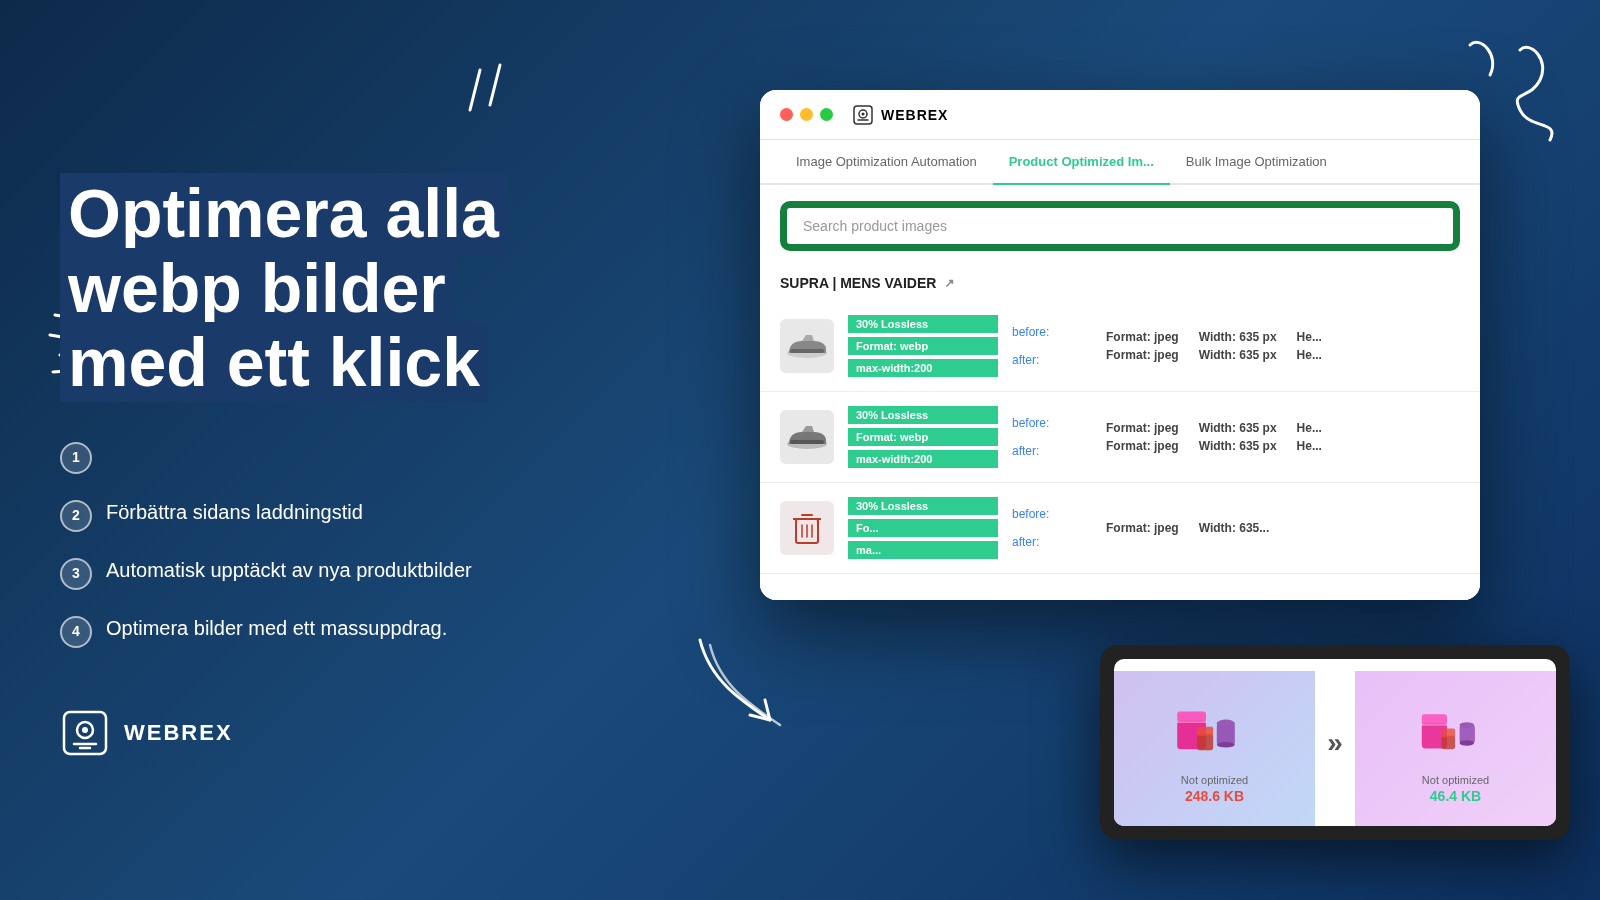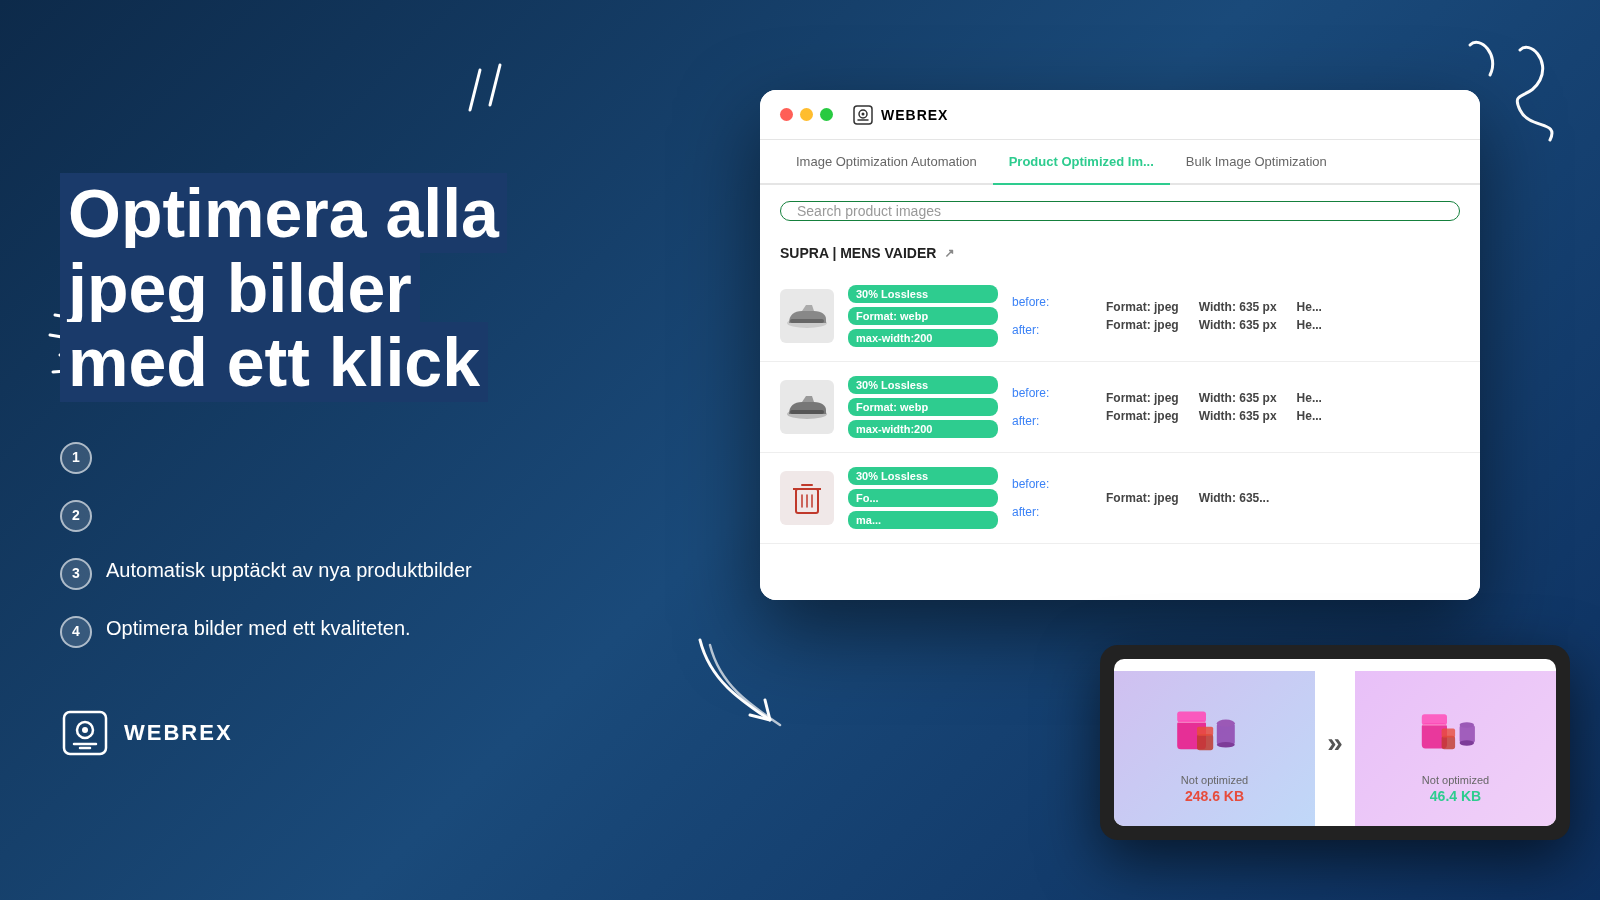--- a/index.html
+++ b/index.html
@@ -170,23 +170,23 @@
       font-weight: bold;
     }
 
     .search-bar-area {
       padding: 16px 20px;
       background: white;
     }
 
     .search-input-box {
       width: 100%;
-      border: 1px solid #15803d;
-      border-radius: 16px;
-      padding: 1px 16px;
+      border: 7px solid #15803d;
+      border-radius: 10px;
+      padding: 10px 16px;
       font-size: 14px;
       color: #999;
     }
 
     .product-header {
       padding: 8px 20px 10px;
       font-size: 14px;
       font-weight: bold;
       color: #222;
       display: flex;
@@ -234,21 +234,21 @@
       flex-direction: column;
       gap: 4px;
       width: 150px;
     }
 
     .tag {
       background: #2ecc8f;
       color: white;
       font-size: 11px;
       padding: 3px 8px;
-      border-radius: 8px;
+      border-radius: 0;
       font-weight: bold;
       display: inline-block;
     }
 
     .info-col {
       display: flex;
       flex-direction: column;
       gap: 14px;
       font-size: 12px;
       color: #3b82f6;
@@ -369,38 +369,39 @@
 
 <svg class="scribble" style="bottom:160px; left:680px; width:120px; height:120px;" viewBox="0 0 120 120" fill="none">
   <path d="M20 20 C30 60, 60 80, 90 100" stroke="white" stroke-width="3" stroke-linecap="round" fill="none"></path>
   <path d="M70 95 L90 100 L85 80" stroke="white" stroke-width="3" stroke-linecap="round" stroke-linejoin="round" fill="none"></path>
   <path d="M30 25 C40 65, 70 85, 100 105" stroke="white" stroke-width="2.5" stroke-linecap="round" fill="none" opacity="0.7"></path>
 </svg>
 
 <div class="left-panel">
   <h1 class="hero-title">
     <span class="highlight">Optimera alla</span><br>
-    <span class="highlight">jpeg bilder</span><br>
+    <span class="highlight">webp bilder</span><br>
     <span class="highlight">med ett klick</span>
   </h1>
 
   <ul class="feature-list">
     <li class="feature-item">
       <span class="feature-num">1</span>
     </li>
     <li class="feature-item">
       <span class="feature-num">2</span>
+      <span>Förbättra sidans laddningstid</span>
     </li>
     <li class="feature-item">
       <span class="feature-num">3</span>
       <span>Automatisk upptäckt av nya produktbilder</span>
     </li>
     <li class="feature-item">
       <span class="feature-num">4</span>
-      <span>Optimera bilder med ett kvaliteten.</span>
+      <span>Optimera bilder med ett massuppdrag.</span>
     </li>
   </ul>
 
   <div class="logo-bottom">
     <svg class="logo-icon" viewBox="0 0 50 50" fill="none">
       <rect x="4" y="4" width="42" height="42" rx="6" stroke="white" stroke-width="2.5"></rect>
       <circle cx="25" cy="22" r="8" stroke="white" stroke-width="2.5"></circle>
       <line x1="14" y1="36" x2="36" y2="36" stroke="white" stroke-width="2.5" stroke-linecap="round"></line>
       <line x1="20" y1="40" x2="30" y2="40" stroke="white" stroke-width="2.5" stroke-linecap="round"></line>
       <circle cx="25" cy="22" r="3" fill="white"></circle>

